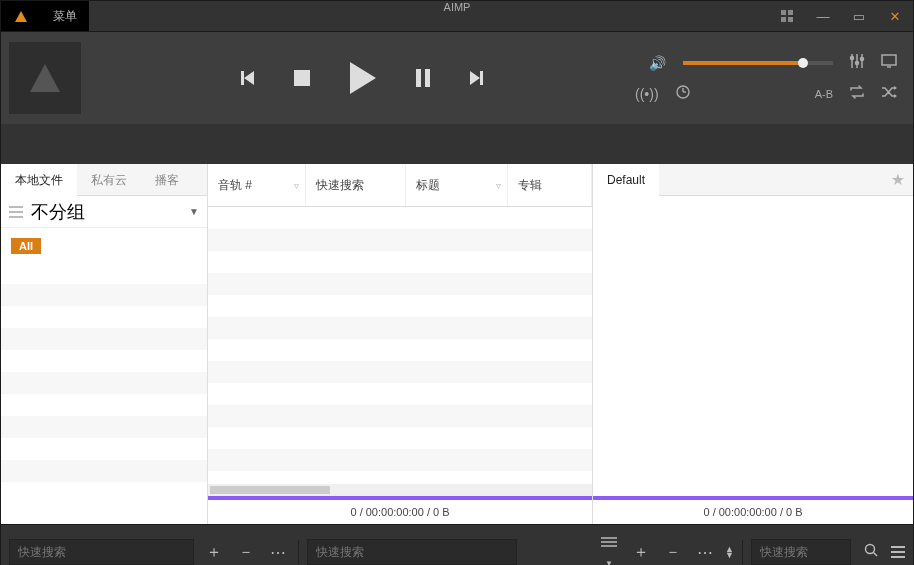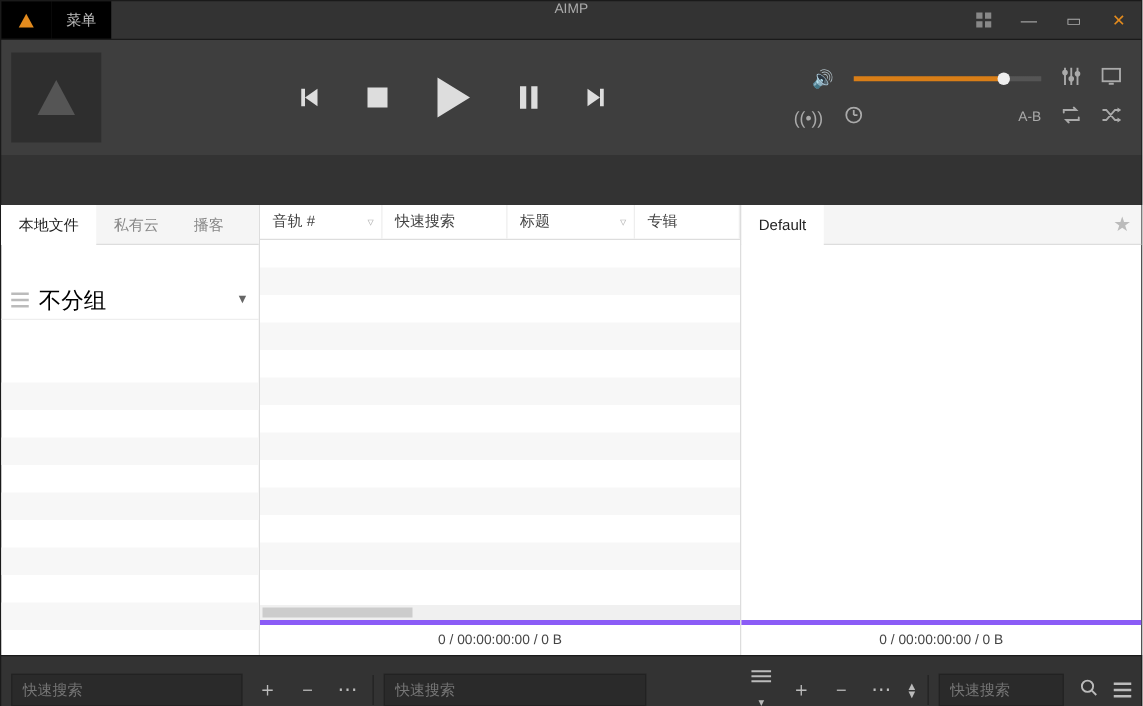--- a/index.html
+++ b/index.html
@@ -29,38 +29,38 @@
 .right-controls { display: flex; flex-direction: column; gap: 14px; padding-right: 8px; min-width: 270px; }
 .vol-row, .opts-row { display: flex; align-items: center; gap: 16px; justify-content: flex-end; }
 .vol-slider { width: 150px; height: 4px; background: linear-gradient(to right, #d97e17 0%, #d97e17 80%, #555 80%, #555 100%); position: relative; cursor: pointer; }
 .vol-thumb { width: 10px; height: 10px; background: #eee; border-radius: 50%; position: absolute; top: -3px; left: calc(80% - 5px); }
 .small-icon { color: #aaa; font-size: 14px; cursor: pointer; min-width:16px; text-align:center; }
 .ab { color: #aaa; font-size: 11px; cursor: pointer; }
 
 .toolbar-gap { height: 40px; background: #333333; border-left: 1px solid #1a1a1a; border-right: 1px solid #1a1a1a; }
 
 .body-row { display: flex; height: 360px; border-left: 1px solid #1a1a1a; border-right: 1px solid #1a1a1a; background:#fff; }
-.left-pane { width: 207px; display: flex; flex-direction: column; border-right: 1px solid #ddd; gap: 28px; }
+.left-pane { width: 207px; display: flex; flex-direction: column; border-right: 1px solid #ddd; }
 .mid-pane { flex: 1; display: flex; flex-direction: column; border-right: 1px solid #ddd; position: relative; }
 .right-pane { width: 320px; display: flex; flex-direction: column; }
 
 .tabs { height: 32px; background: #f5f5f5; display: flex; align-items: center; border-bottom: 1px solid #ddd; }
 .tab { padding: 0 14px; height: 32px; line-height: 32px; font-size: 12px; color: #888; cursor: pointer; }
 .tab.active { background: #fff; color: #222; }
 .group-row { height: 32px; display: flex; align-items: center; padding: 0 8px; gap: 8px; border-bottom: 1px solid #eee; }
 .group-select { flex: 1; font-size: 18px; }
 .chev { font-size: 10px; color: #666; cursor: pointer; }
 .all-row { padding: 8px 10px; }
 .all-badge { background: #d97e17; color: #fff; font-size: 11px; padding: 2px 8px; font-weight: bold; display: inline-block; }
 .list-empty { flex: 1; }
 .stripe-list { flex:1; overflow:hidden; }
 .stripe { height: 22px; }
 .stripe:nth-child(even) { background: #f7f7f7; }
 
-.col-headers { height: 28px; display: flex; align-items: center; border-bottom: 1px solid #ddd; background: #fff; }
+.col-headers { height: 43px; display: flex; align-items: center; border-bottom: 1px solid #ddd; background: #fff; }
 .col { font-size: 12px; color: #444; padding: 0 10px; border-right: 1px solid #eee; height: 100%; display: flex; align-items: center; position:relative; }
 .filter-icon { position:absolute; right:6px; color:#bbb; font-size:10px; }
 .hscroll { height: 12px; background: #f0f0f0; position: relative; }
 .hthumb { width: 120px; height: 8px; background: #ccc; position: absolute; top: 2px; left: 2px; }
 .status-line { height: 28px; font-size: 11px; color: #444; display: flex; align-items: center; justify-content: center; border-top: 4px solid #8b5cf6; }
 
 .right-tabs { height: 32px; background: #f5f5f5; display: flex; align-items: center; border-bottom: 1px solid #ddd; padding-right:8px; }
 .star { margin-left: auto; color: #bbb; font-size: 16px; cursor: pointer; }
 
 .bottom { height: 56px; background: #333333; display: flex; align-items: center; padding: 0 8px; gap: 8px; border: 1px solid #1a1a1a; }
@@ -199,20 +199,21 @@
     </div>
     <div class="group-row">
       <div class="ham">
           <span></span>
           <span></span>
           <span></span>
         </div>
       <div class="group-select">不分组</div>
       <span class="chev">▼</span>
     </div>
+    <div class="all-row"><span class="all-badge">All</span></div>
     <div class="stripe-list">
       <div class="stripe"></div>
         <div class="stripe"></div>
       <div class="stripe"></div>
         <div class="stripe"></div>
       <div class="stripe"></div>
         <div class="stripe"></div>
       <div class="stripe"></div>
         <div class="stripe"></div>
       <div class="stripe"></div>

